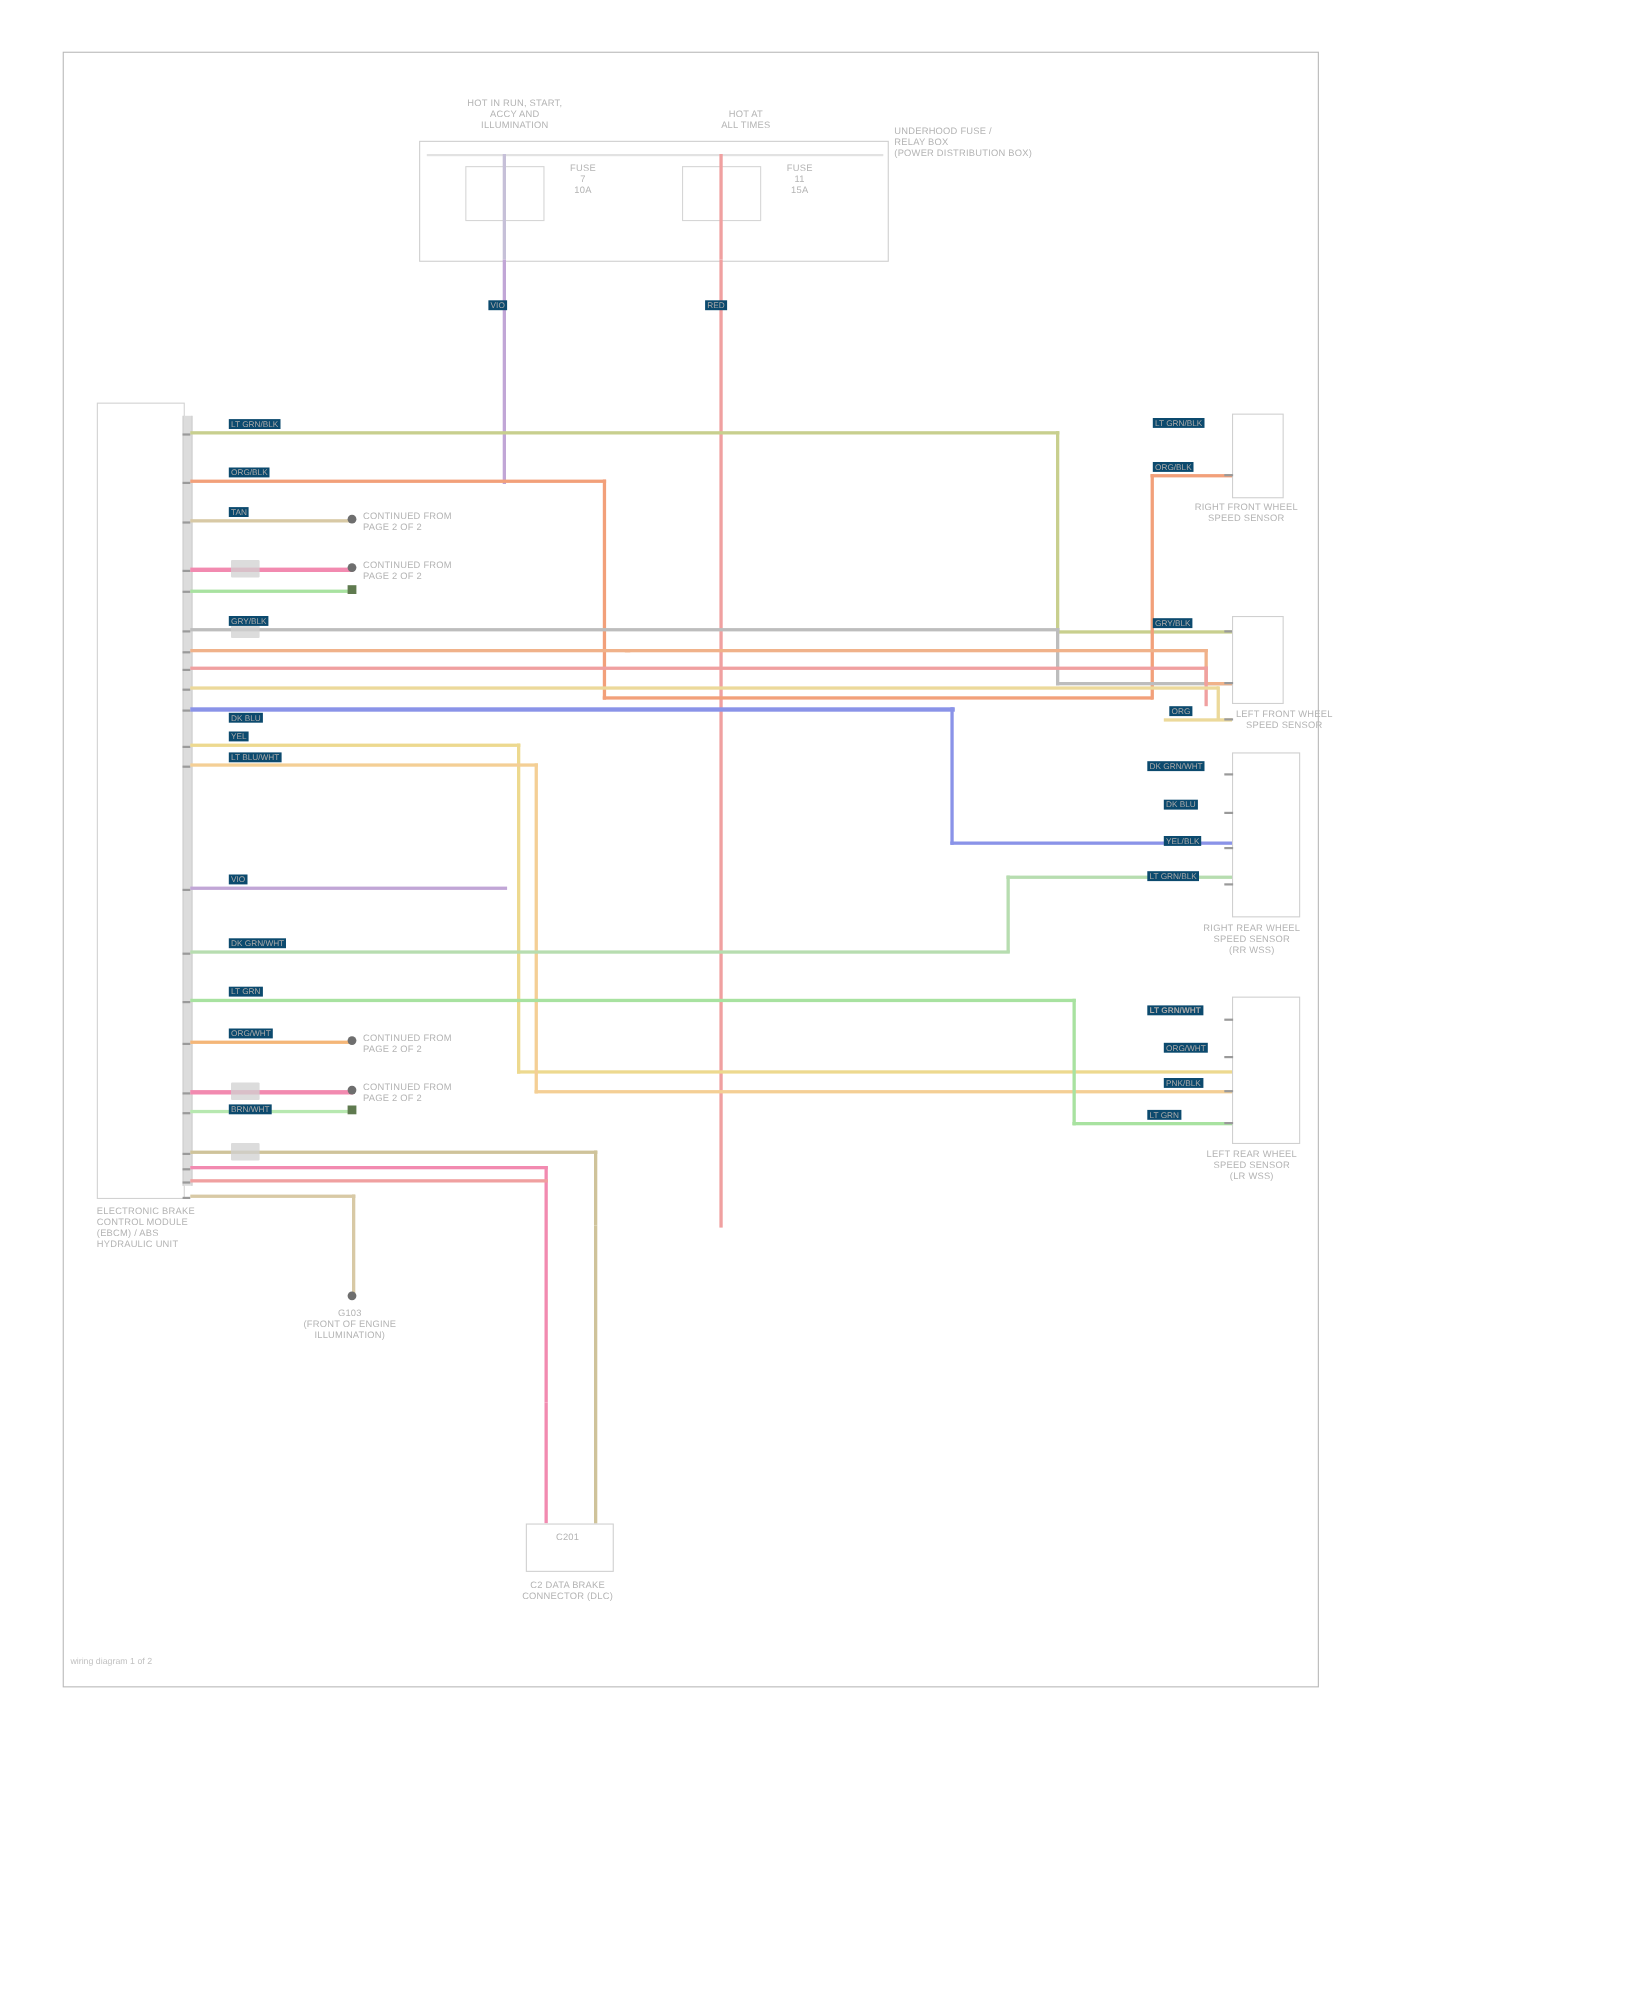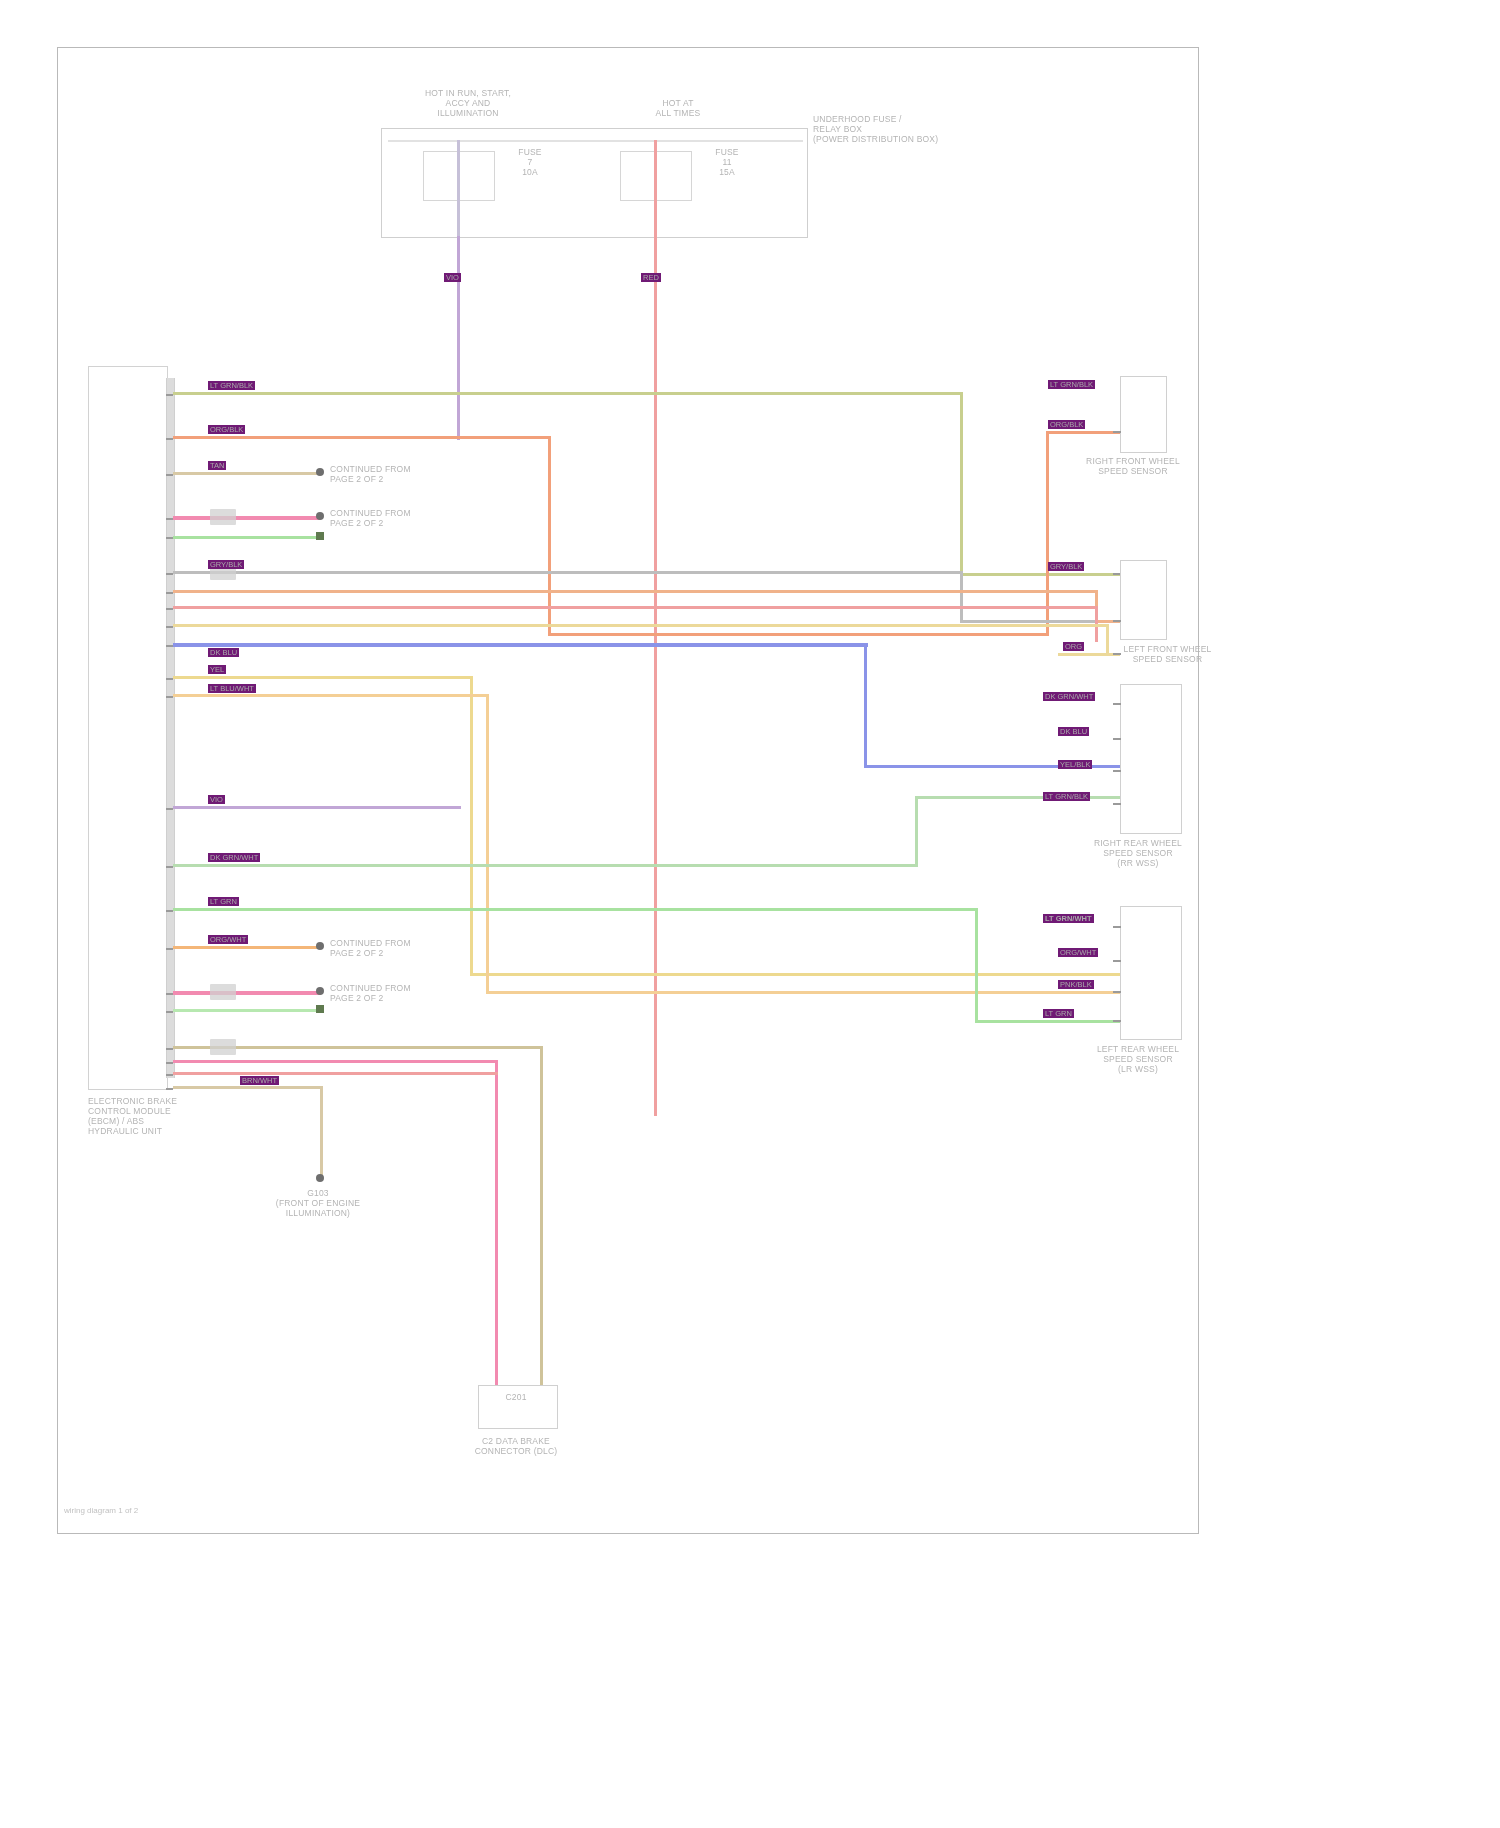--- a/index.html
+++ b/index.html
@@ -1,21 +1,21 @@
 <!DOCTYPE html>
 <html><head>
 <meta charset="utf-8">
 <style>
   html,body{margin:0;padding:0;background:#ffffff;}
   body{font-family:"Liberation Sans", sans-serif;}
   #page{position:relative;width:1500px;height:1828px;background:#ffffff;overflow:hidden;}
   #sheet{position:absolute;left:57px;top:47px;width:1140px;height:1485px;border:1.5px solid #b9b9b9;background:#fff;}
   .lbl{position:absolute;font-size:8.5px;line-height:10px;color:#b4b4b4;letter-spacing:.2px;white-space:pre;}
   .lbl.c{text-align:center;}
-  .wlbl{position:absolute;font-size:7.5px;line-height:9px;color:#a9a9a9;white-space:pre;background:#701a75;padding:0 2px;}
+  .wlbl{position:absolute;font-size:7.5px;line-height:9px;color:#a9a9a9;white-space:pre;background:#0c4a6e;padding:0 2px;}
   .box{position:absolute;border:1.5px solid #d2d2d2;background:#fff;}
   .wire{position:absolute;}
   .h{height:3px;}
   .v{width:3px;}
   .pinbar{position:absolute;width:7px;background:#dcdcdc;border-left:1px solid #cfcfcf;border-right:1px solid #cfcfcf;}
   .pin{position:absolute;width:7px;height:1.5px;background:#9a9a9a;}
   .dot{position:absolute;width:8px;height:8px;border-radius:50%;background:#6e6e6e;}
   .sq{position:absolute;width:8px;height:8px;background:#5f7a4f;}
   .splice{position:absolute;width:26px;height:16px;background:#d0d0d0;opacity:.75;border-radius:1px;}
   .fusebox{position:absolute;border:1.5px solid #cfcfcf;background:#fff;}
@@ -175,21 +175,21 @@
     <div class="dot" style="left:258px;top:939px;"></div>
     <div class="lbl" style="left:272px;top:935px;width:90px;">CONTINUED FROM
 PAGE 2 OF 2</div>
 
     <div class="wire h" style="left:115px;top:961px;width:148px;background:#b7e8b0;"></div>
     <div class="sq" style="left:258px;top:957px;"></div>
 
     <div class="wire h" style="left:115px;top:998px;width:370px;background:#cfc39a;"></div>
     <div class="splice" style="left:152px;top:991px;"></div>
     <div class="wire v" style="left:482px;top:998px;height:68px;background:#cfc39a;"></div>
-    <div class="wlbl" style="left:150px;top:1028px;margin-left:32px;">BRN/WHT</div>
+    <div class="wlbl" style="left:150px;top:956px;">BRN/WHT</div>
 
     <div class="wire h" style="left:115px;top:1012px;width:325px;background:#f28ab0;"></div>
     <div class="wire v" style="left:437px;top:1012px;height:215px;background:#f28ab0;"></div>
 
     <div class="wire h" style="left:115px;top:1024px;width:325px;background:#f0a0a0;"></div>
 
     <div class="wire h" style="left:115px;top:1038px;width:150px;background:#d8c9a5;"></div>
     <div class="wire v" style="left:262px;top:1038px;height:92px;background:#d8c9a5;"></div>
     <div class="dot" style="left:258px;top:1126px;"></div>
     <div class="lbl c" style="left:205px;top:1140px;width:110px;">G103

